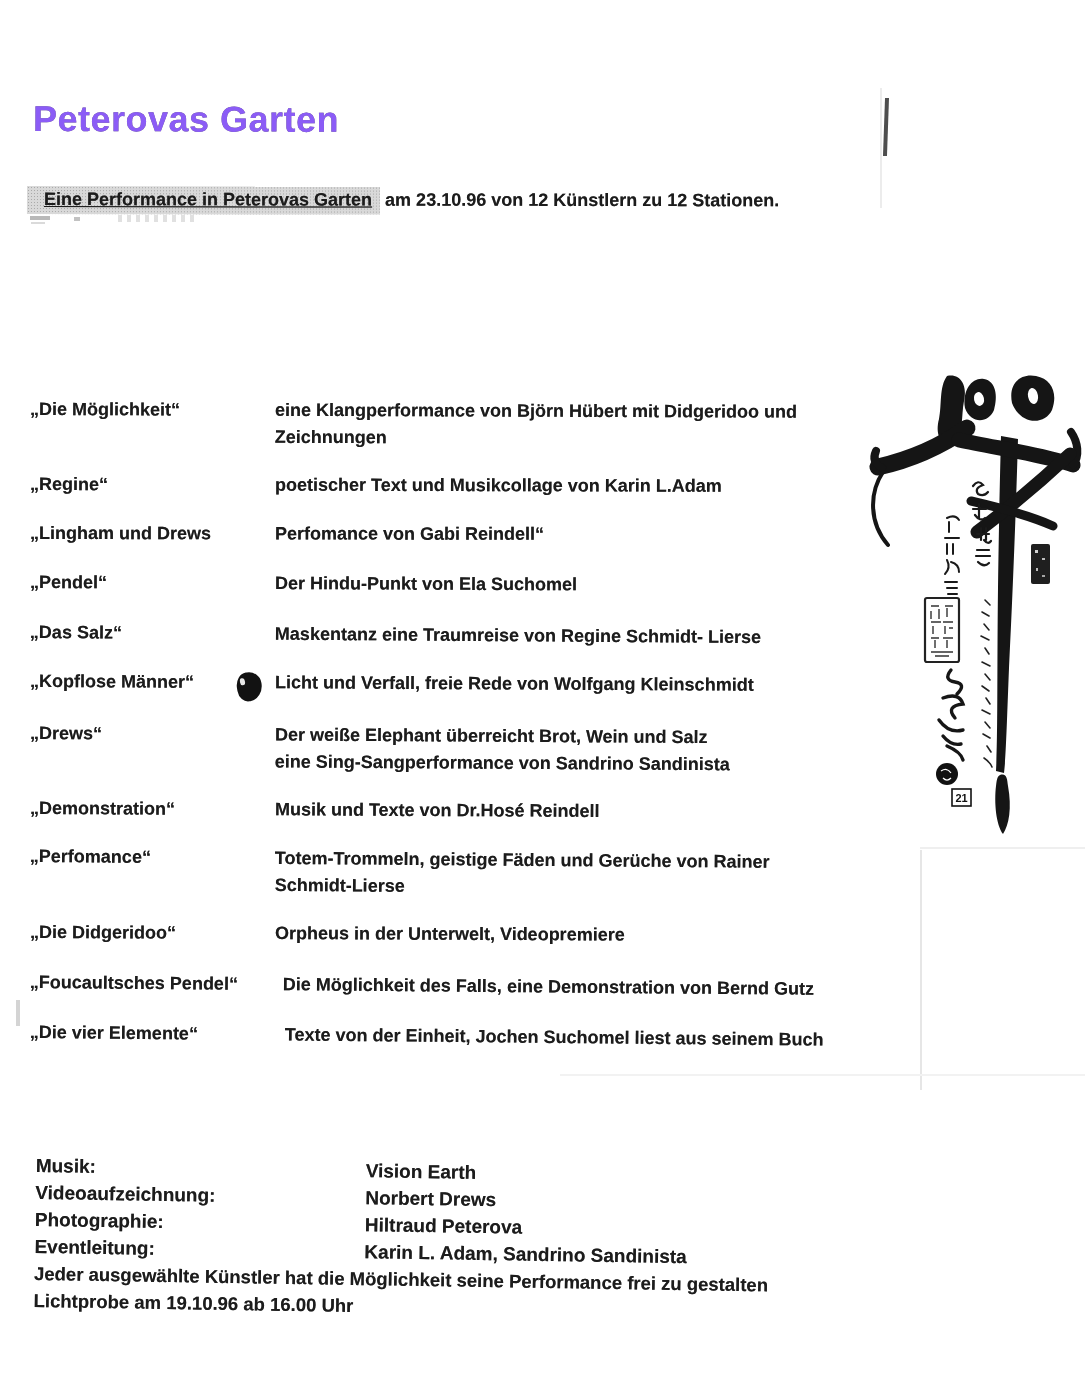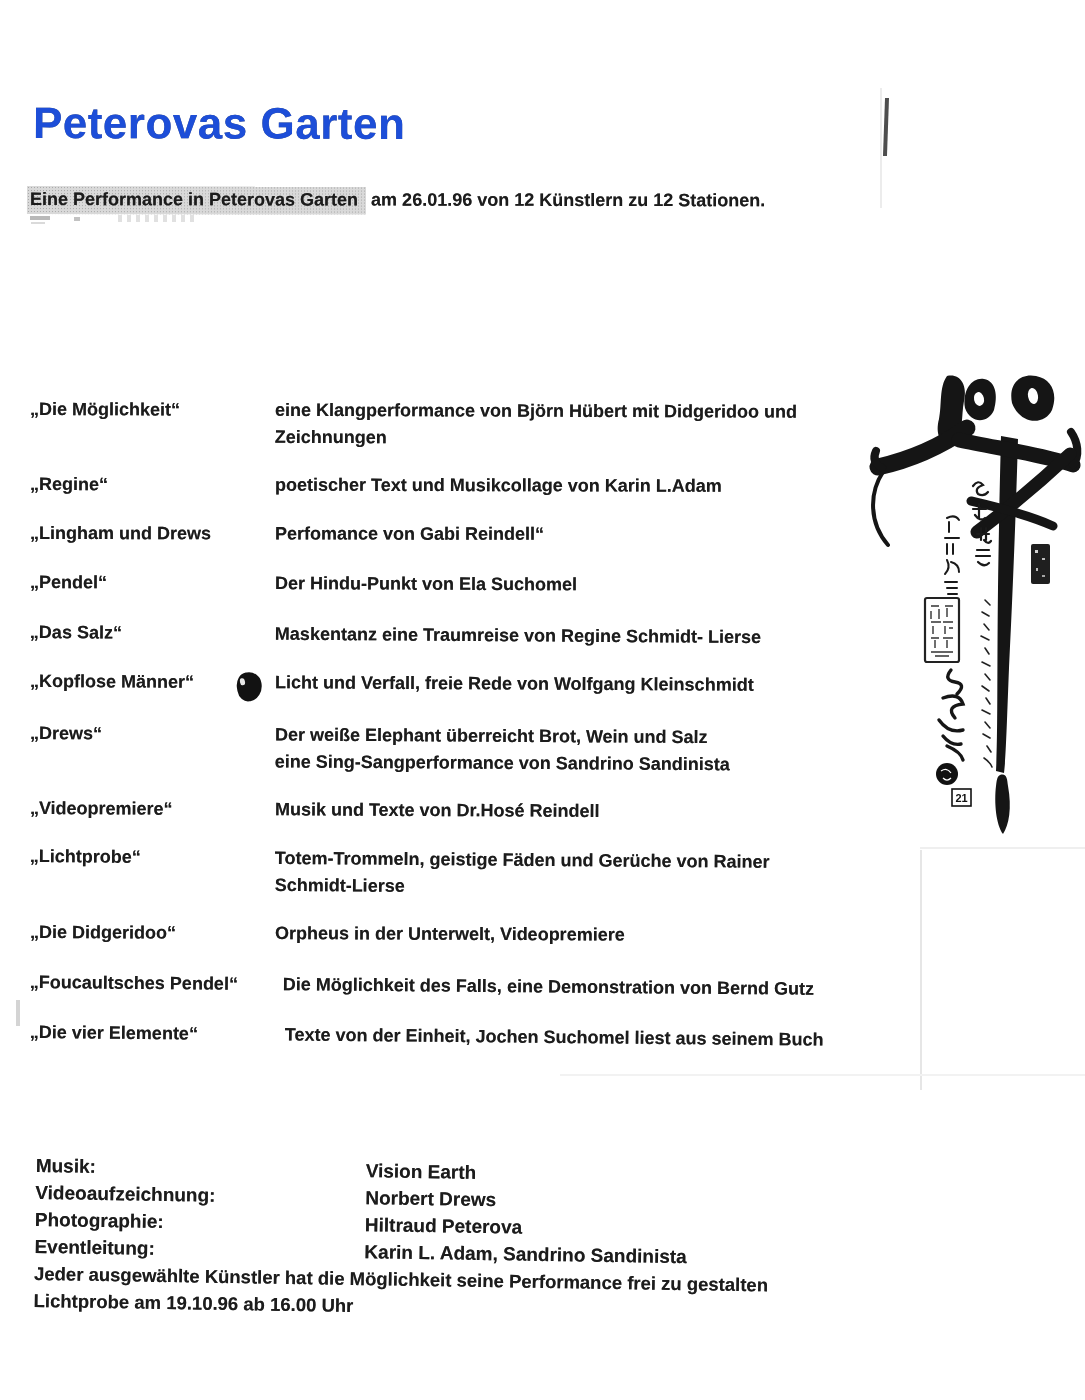--- a/index.html
+++ b/index.html
@@ -3,34 +3,35 @@
 <meta charset="utf-8">
 <style>
   html,body { margin:0; padding:0; background:#ffffff; }
   .page {
     position:relative; width:1085px; height:1400px; background:#ffffff;
     font-family:"Liberation Sans", sans-serif; font-weight:700; color:#1c1c1c;
     overflow:hidden;
   }
   .page * { font-weight:700; }
   .doc-title {
-    position:absolute; left:33px; top:98px; font-size:44px; letter-spacing:0.5px;
-    color:#1d4ed8; transform:rotate(0.15deg); transform-origin:0 0;
+    position:absolute; left:33px; top:98px; font-size:36px; letter-spacing:0.5px;
+    color:#8b5cf6; transform:rotate(0.15deg); transform-origin:0 0;
     text-shadow:0 0 0.6px rgba(27,27,27,0.65);
   }
   .intro {
     position:absolute; left:27px; top:186px; font-size:18px; width:900px;
     white-space:nowrap; transform:rotate(0.1deg); transform-origin:0 0;
     text-shadow:0 0 0.5px rgba(27,27,27,0.6);
   }
   .hl {
-    display:inline-block; padding:3px 8px 4px 3px;
+    display:inline-block; padding:3px 8px 4px 17px;
     background-color:#d9d9d9;
     background-image:radial-gradient(circle, #a8a8a8 0.8px, transparent 0.9px);
     background-size:3px 3px;
+    text-decoration:underline;
   }
   .prow {
     position:absolute; left:30px; width:930px; font-size:18px; line-height:27px;
     transform-origin:0 0; text-shadow:0 0 0.5px rgba(28,28,28,0.6);
   }
   .pname { position:absolute; left:0; top:0; white-space:nowrap; }
   .pdesc { position:absolute; left:245px; top:0; white-space:pre-line; width:660px; }
   .blob {
     position:absolute; left:207px; top:3px; width:25px; height:29px; background:#121212;
     border-radius:47% 53% 58% 42% / 50% 46% 58% 44%; transform:rotate(-10deg);
@@ -50,21 +51,21 @@
   .artifact { position:absolute; }
 </style>
 </head>
 <body>
 
 <div class="page">
 
   <div class="doc-title">Peterovas Garten</div>
 
   <div class="intro">
-    <span class="hl">Eine Performance in Peterovas Garten</span><span> am 26.01.96 von 12 Künstlern zu 12 Stationen.</span>
+    <span class="hl">Eine Performance in Peterovas Garten</span><span> am 23.10.96 von 12 Künstlern zu 12 Stationen.</span>
   </div>
 
   <div class="artifact" style="left:30px;top:216px;width:20px;height:4px;background:#8b8b8b;opacity:.6;"></div>
   <div class="artifact" style="left:31px;top:222px;width:14px;height:2px;background:#b5b5b5;opacity:.5;"></div>
   <div class="artifact" style="left:74px;top:217px;width:6px;height:4px;background:#9a9a9a;opacity:.6;"></div>
   <div class="artifact" style="left:118px;top:215px;width:80px;height:7px;background:repeating-linear-gradient(90deg,#c2c2c2 0 4px,transparent 4px 9px);opacity:.5;"></div>
 
   <div class="artifact" style="left:884px;top:98px;width:4px;height:58px;background:#4e4e4e;transform:rotate(2deg);"></div>
   <div class="artifact" style="left:880px;top:88px;width:2px;height:120px;background:#ececec;"></div>
 
@@ -98,25 +99,25 @@
     <span class="pname">„Kopflose Männer“</span>
     <span class="blob"></span>
     <span class="pdesc">Licht und Verfall, freie Rede von Wolfgang Kleinschmidt</span>
   </div>
   <div class="prow" style="top:720px;transform:rotate(0.35deg);">
     <span class="pname">„Drews“</span>
     <span class="pdesc">Der weiße Elephant überreicht Brot, Wein und Salz
 eine Sing-Sangperformance von Sandrino Sandinista</span>
   </div>
   <div class="prow" style="top:795px;transform:rotate(0.3deg);">
-    <span class="pname">„Videopremiere“</span>
+    <span class="pname">„Demonstration“</span>
     <span class="pdesc">Musik und Texte von Dr.Hosé Reindell</span>
   </div>
   <div class="prow" style="top:843px;transform:rotate(0.45deg);">
-    <span class="pname">„Lichtprobe“</span>
+    <span class="pname">„Perfomance“</span>
     <span class="pdesc">Totem-Trommeln, geistige Fäden und Gerüche von Rainer
 Schmidt-Lierse</span>
   </div>
   <div class="prow" style="top:919px;transform:rotate(0.25deg);">
     <span class="pname">„Die Didgeridoo“</span>
     <span class="pdesc">Orpheus in der Unterwelt, Videopremiere</span>
   </div>
   <div class="prow" style="top:969px;transform:rotate(0.5deg);">
     <span class="pname">„Foucaultsches Pendel“</span>
     <span class="pdesc" style="left:253px;">Die Möglichkeit des Falls, eine Demonstration von Bernd Gutz</span>

